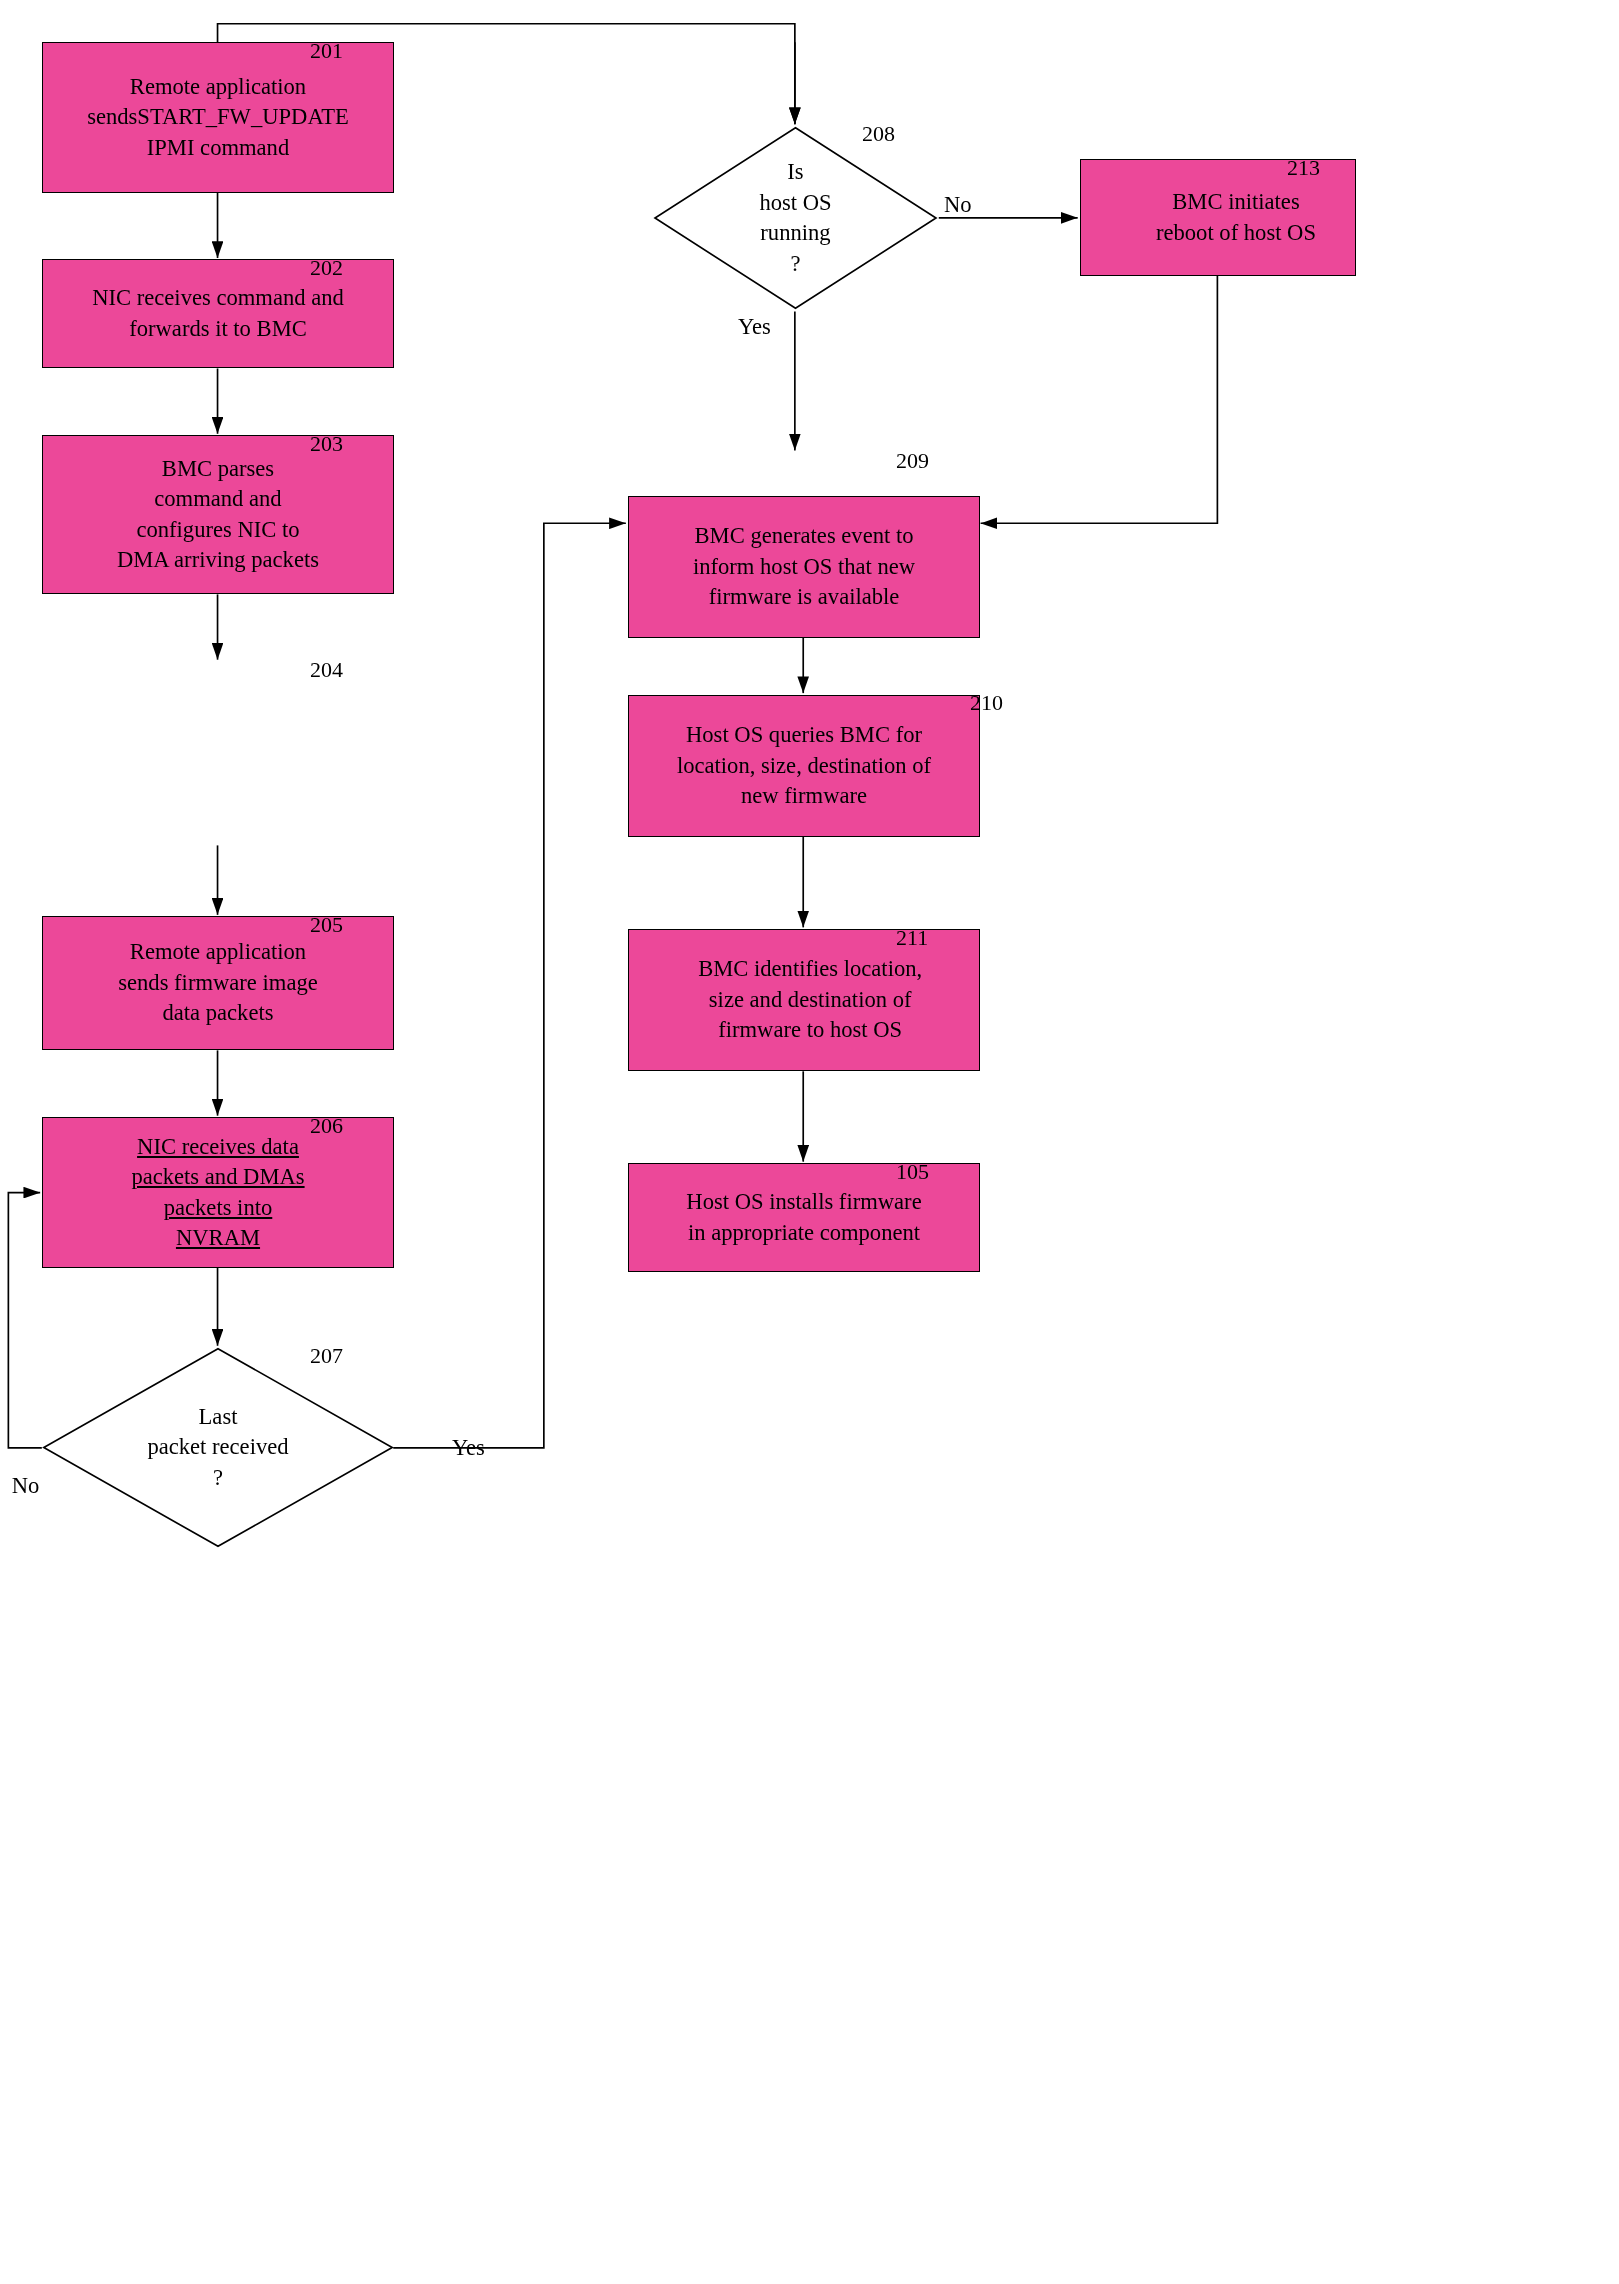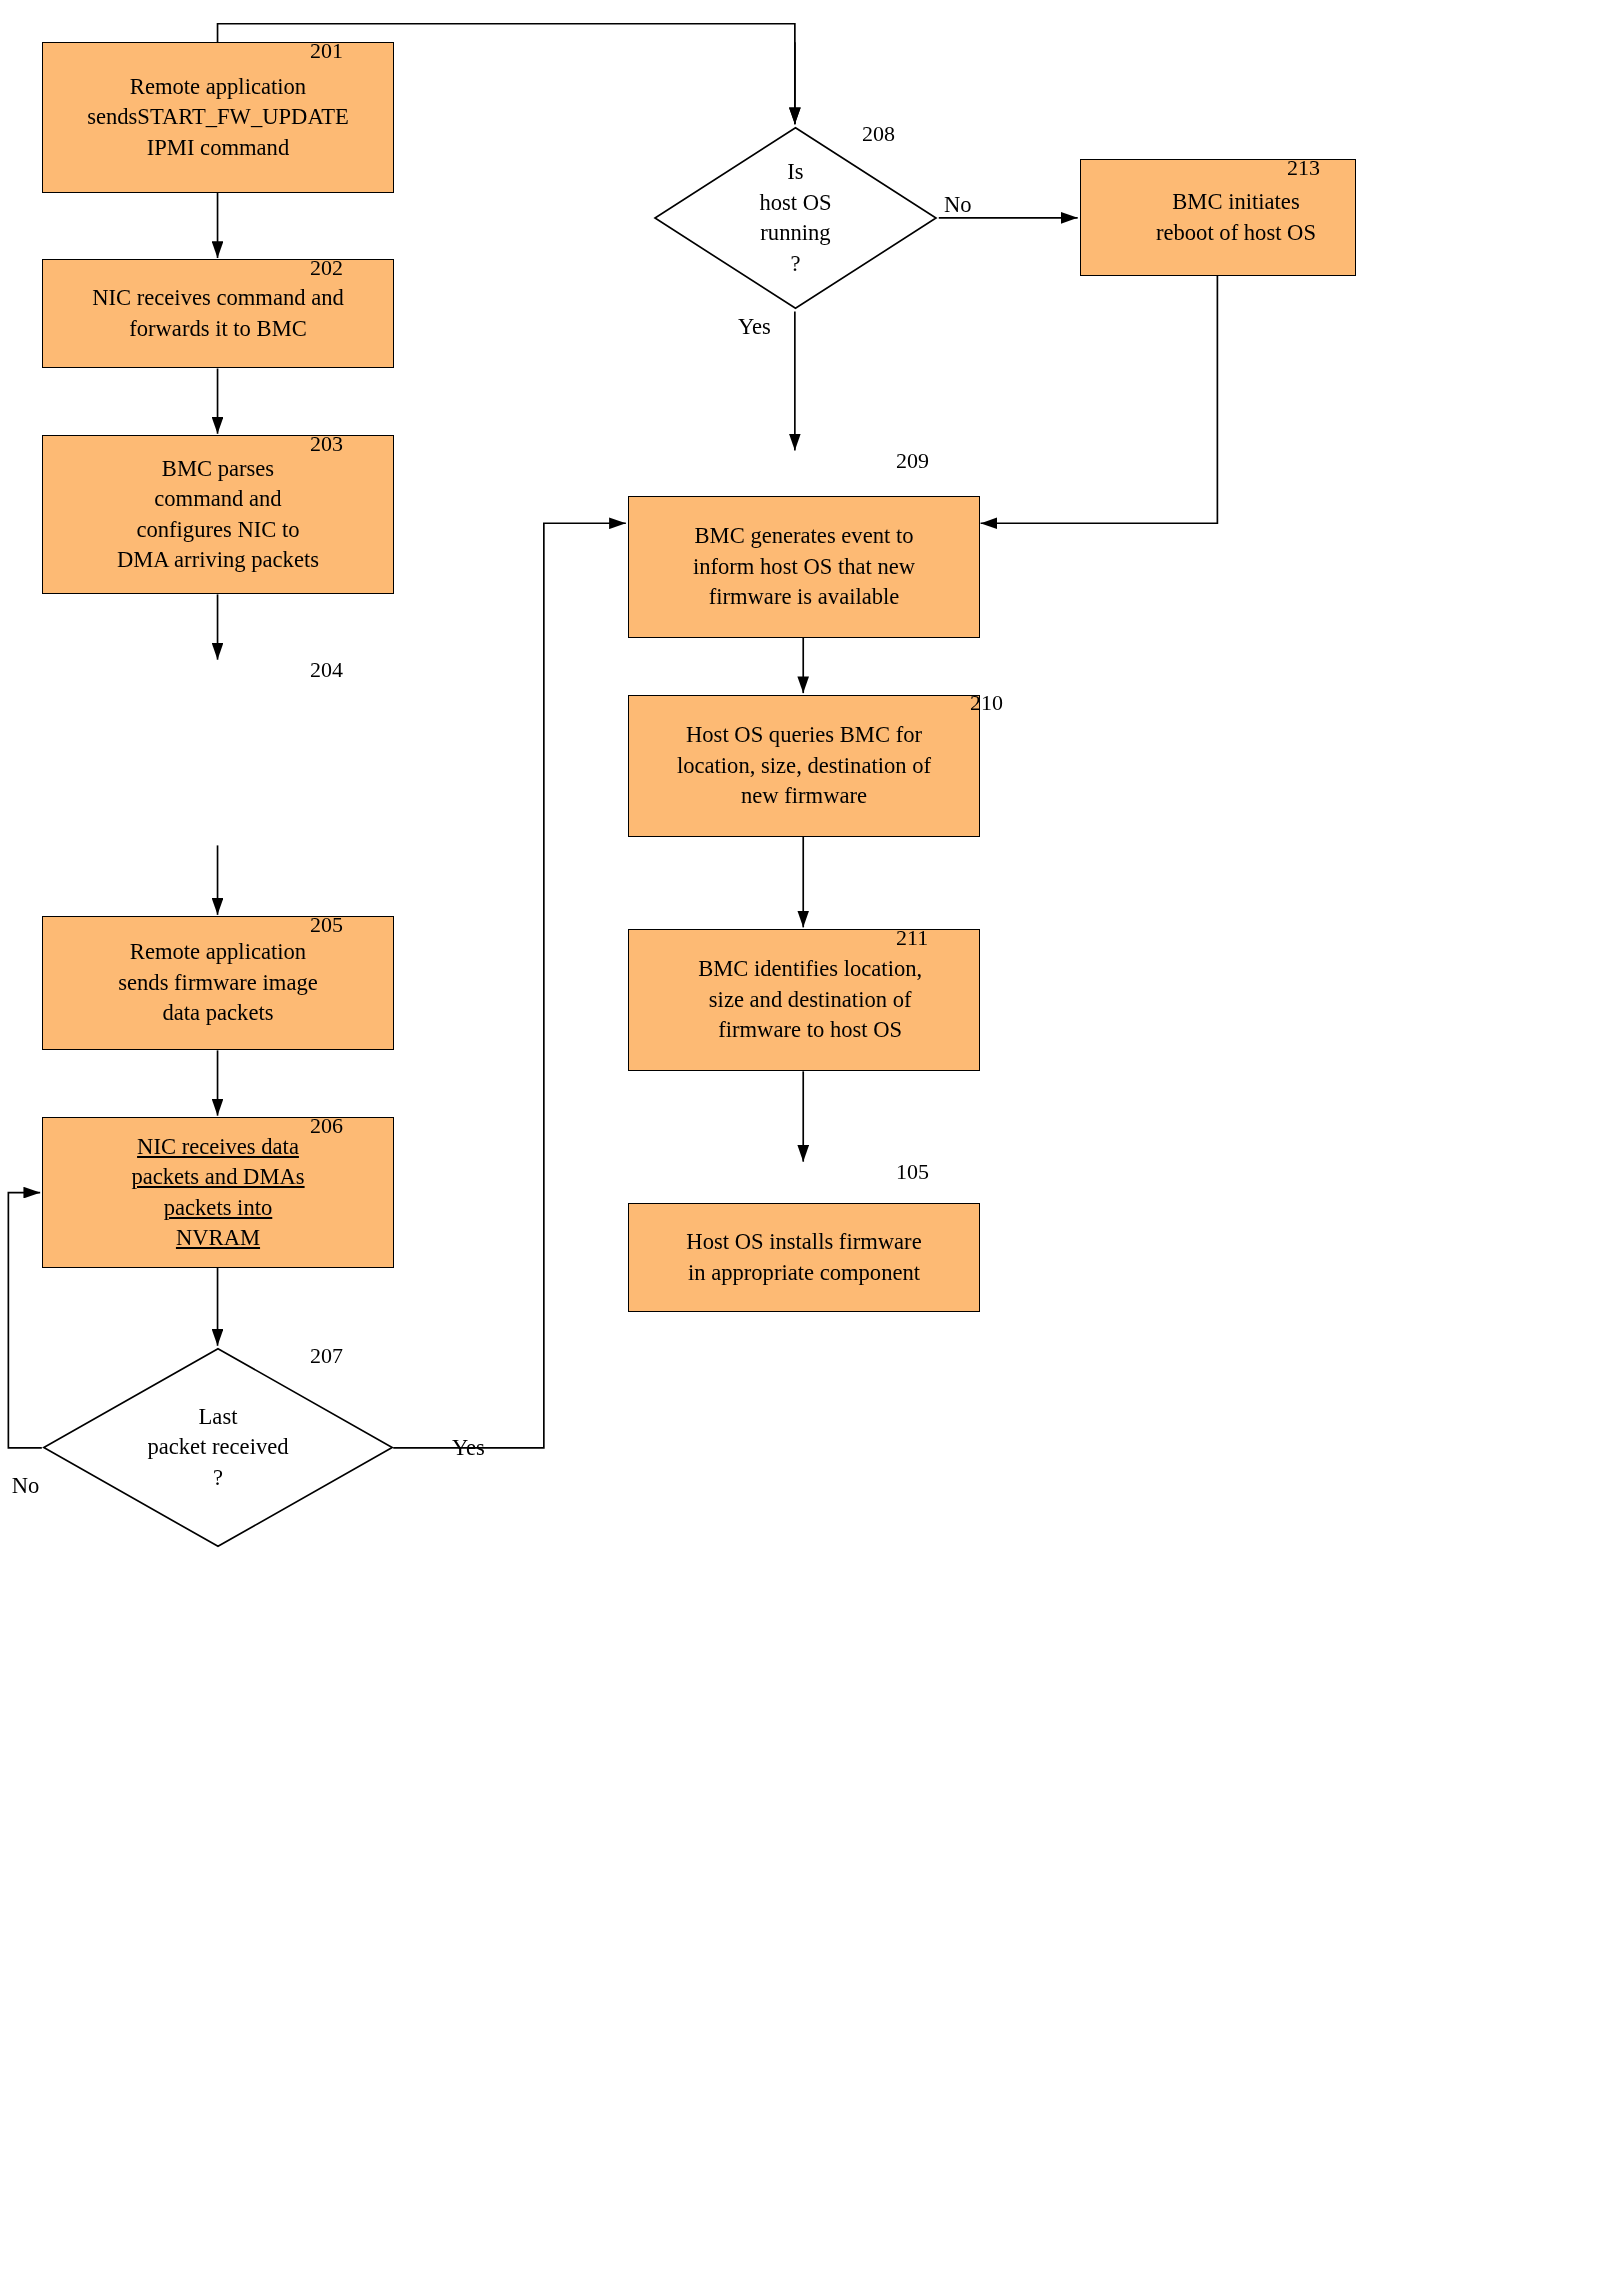--- a/index.html
+++ b/index.html
@@ -13,21 +13,21 @@
     }
     .diagram-container {
       position: relative;
       width: 1619px;
       height: 2284px;
     }
     
     .flow-box {
       position: absolute;
       border: 1.7px solid #000;
-      background: #fdba74;
+      background: #ec4899;
       text-align: center;
       display: flex;
       align-items: center;
       justify-content: center;
       font-size: 23.4px;
       line-height: 1.35;
       padding: 8.4px 11.7px;
     }
     
     .flow-diamond-wrapper {
@@ -187,21 +187,21 @@
   </div>
   <span class="ref-num" style="left:942px; top:690px;margin-left:28px;">210</span>
 
   <div class="flow-box" style="left:628px; top:929px; width:352px; height:142px; font-size:22.6px;padding-left:24px;">
     <span style="white-space:pre-line;">BMC identifies location,
 size and destination of
 firmware to host OS</span>
   </div>
   <span class="ref-num" style="left:896px; top:925px;">211</span>
 
-  <div class="flow-box" style="left:628px; top:1163px; width:352px; height:109px; font-size:22.6px;margin-top:40px;">
+  <div class="flow-box" style="left:628px; top:1163px; width:352px; height:109px; font-size:22.6px;">
     <span style="white-space:pre-line;">Host OS installs firmware
 in appropriate component</span>
   </div>
   <span class="ref-num" style="left:896px; top:1159px;">105</span>
 
   <div class="flow-box" style="left:1080px; top:159px; width:276px; height:117px; font-size:22.6px;">
     <span style="white-space:pre-line;margin-left:36px;">BMC initiates
 reboot of host OS</span>
   </div>
   <span class="ref-num" style="left:1287px; top:155px;">213</span>

